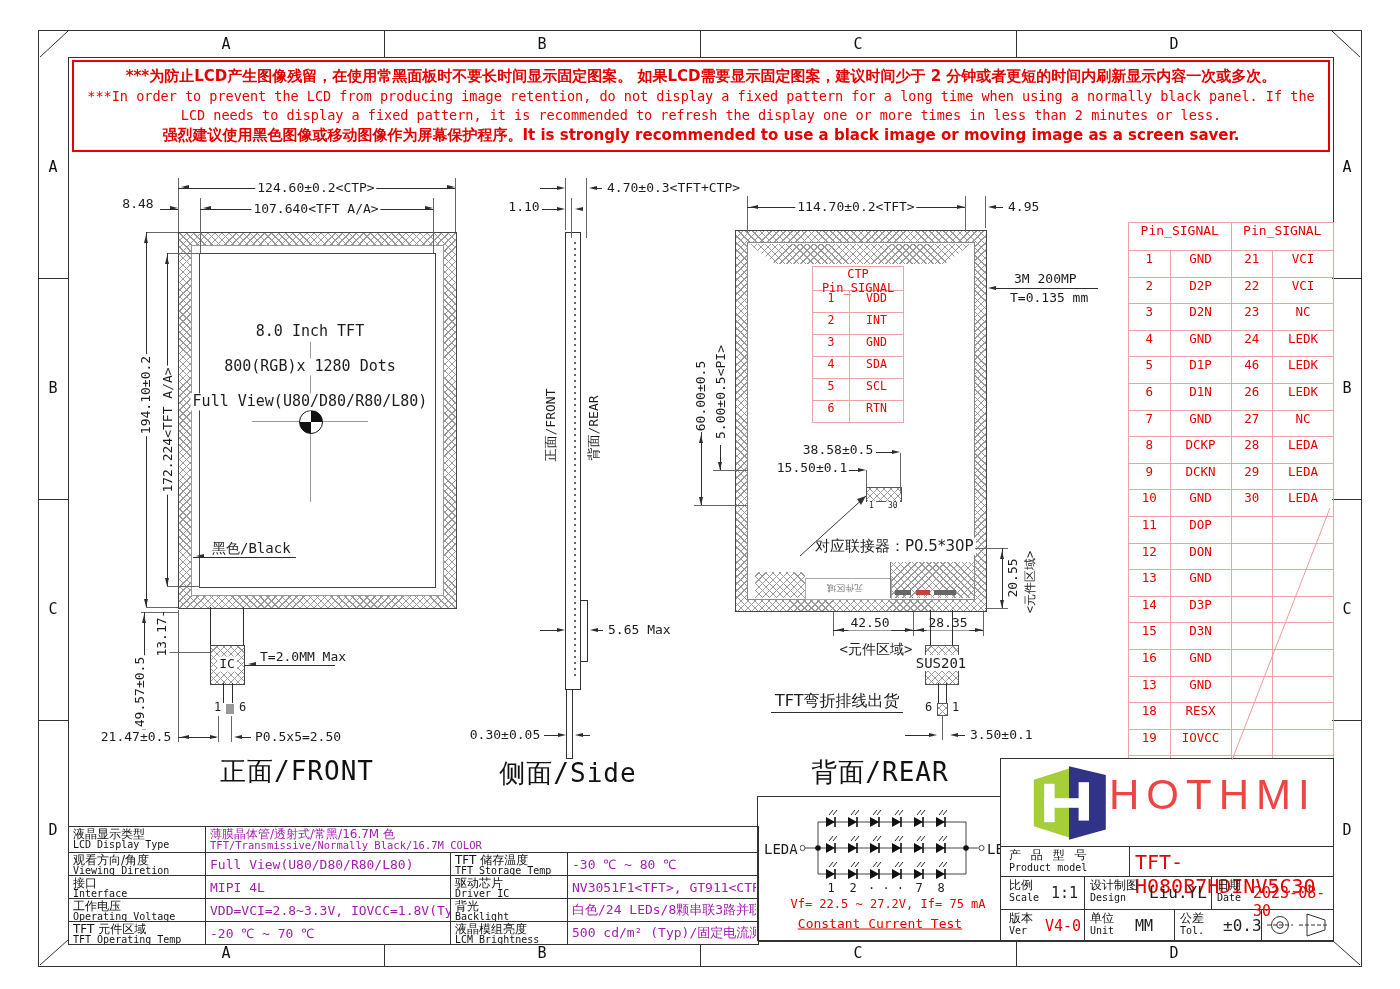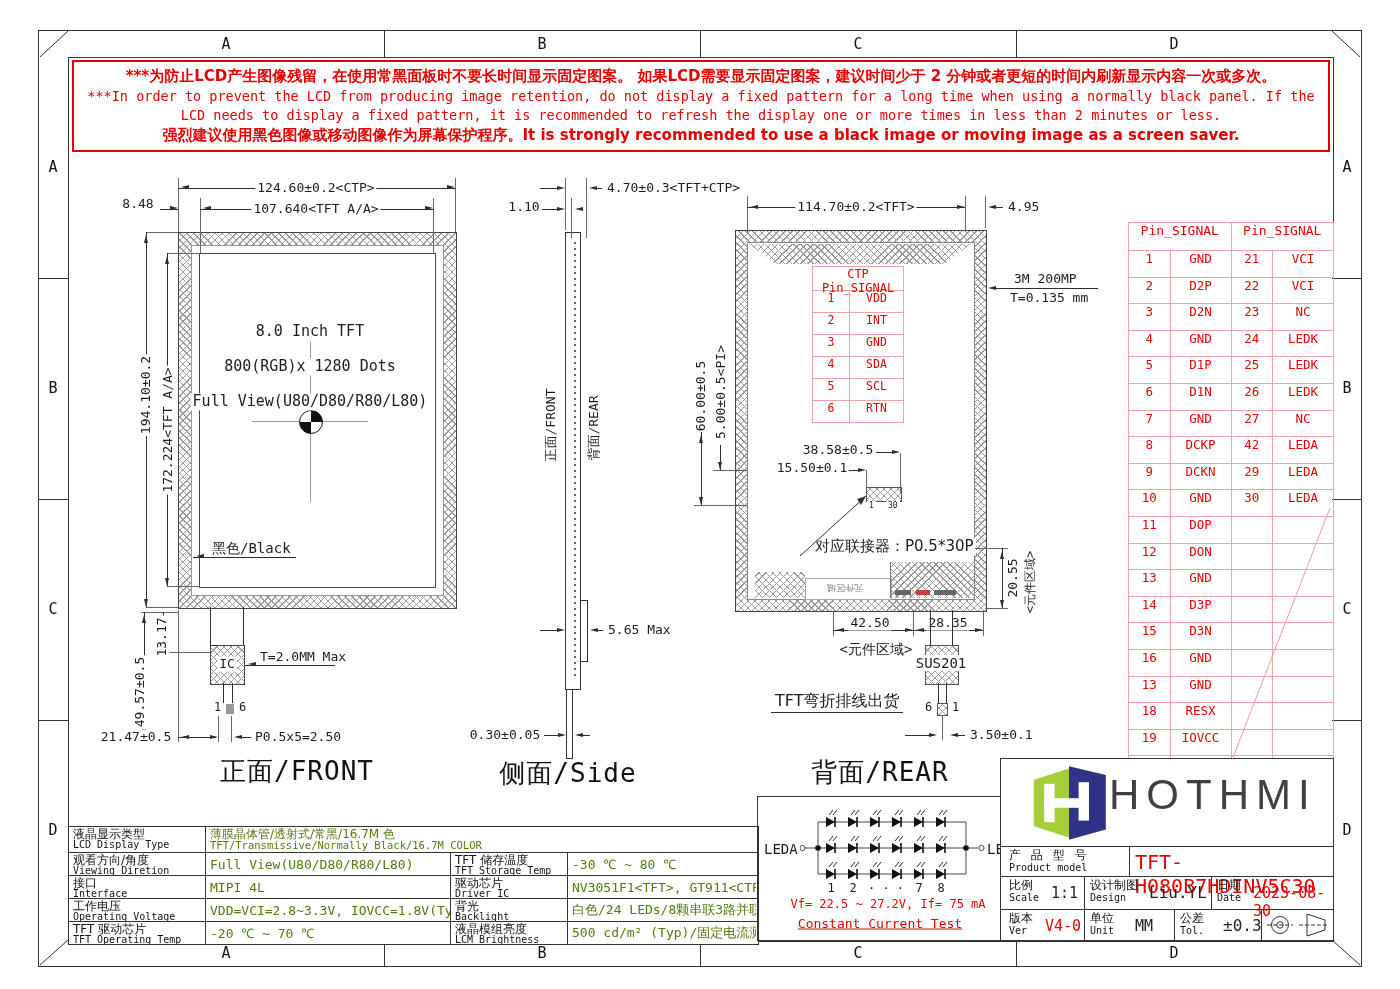--- a/index.html
+++ b/index.html
@@ -50,32 +50,32 @@
   .pt-c.pc{width:42px;} .pt-c.sc{width:60px;flex:0 0 auto;}
   .pt-c.sc:nth-child(2){width:60px;}
   
   #spec-table{position:absolute;left:68px;top:826px;width:689px;border:1px solid #333;background:#fff;}
   .sp-row{display:grid;grid-template-columns:137px 245px 117px 188px;border-bottom:1px solid #333;}
   .sp-row:last-child{border-bottom:none;}
   .sp-row>div{border-right:1px solid #333;padding:1px 4px;overflow:hidden;}
   .sp-row>div:last-child{border-right:none;}
   .sp-lab .cn{font:12px "DejaVu Sans",sans-serif;color:#111;line-height:11px;margin-top:1px;}
   .sp-lab .en{font:10px "DejaVu Sans Mono",monospace;color:#111;line-height:10px;}
-  .sp-val{font:13px "DejaVu Sans Mono",monospace;color:#4d7c0f;display:flex;flex-direction:column;justify-content:center;white-space:nowrap;}
+  .sp-val{font:13px "DejaVu Sans Mono",monospace;color:#a21caf;display:flex;flex-direction:column;justify-content:center;white-space:nowrap;}
   .sp-val .cn{font:12px "DejaVu Sans",sans-serif;line-height:12px;}
   .sp-val .en{font:10.5px "DejaVu Sans Mono",monospace;line-height:11px;}
   .span3{grid-column:2/5;}
   
   #led-cell{position:absolute;left:757px;top:796px;width:243px;height:143px;border:1px solid #333;}
   
   #tblock{position:absolute;left:1000px;top:758px;width:332px;height:181px;border:1px solid #333;background:#fff;}
   .tb-line{position:absolute;background:#333;}
   .tb-lab .cn{font:12px "DejaVu Sans",sans-serif;color:#111;line-height:13px;}
   .tb-lab .en{font:10px "DejaVu Sans Mono",monospace;color:#111;line-height:11px;}
-  .brand{position:absolute;left:108px;top:12px;font:42px "Liberation Sans",sans-serif;font-weight:500;color:#404040;letter-spacing:7px;text-align:right;}
+  .brand{position:absolute;left:108px;top:12px;font:42px "Liberation Sans",sans-serif;font-weight:500;color:#ef4444;letter-spacing:7px;text-align:right;}
   .dotcol{background-image:radial-gradient(circle,#666 1.1px,transparent 1.3px);background-size:6px 6px;}
 </style>
 </head>
 <body>
 
 <div id="sheet">
 
   <div class="frame" style="left:38px;top:30px;width:1322px;height:935px;"></div>
   <div class="frame" style="left:68px;top:57px;width:1264px;height:883px;border-width:1.5px;"></div>
   <div class="zdiv" style="left:384px;top:30px;width:1px;height:27px;"></div>
@@ -372,39 +372,39 @@
         </div>
         <div class="pt-row">
           <div class="pt-c pc">4</div>
           <div class="pt-c sc">GND</div>
           <div class="pt-c pc">24</div>
           <div class="pt-c sc">LEDK</div>
         </div>
         <div class="pt-row">
           <div class="pt-c pc">5</div>
           <div class="pt-c sc">D1P</div>
-          <div class="pt-c pc">25</div>
+          <div class="pt-c pc">46</div>
           <div class="pt-c sc">LEDK</div>
         </div>
         <div class="pt-row">
           <div class="pt-c pc">6</div>
           <div class="pt-c sc">D1N</div>
           <div class="pt-c pc">26</div>
           <div class="pt-c sc">LEDK</div>
         </div>
         <div class="pt-row">
           <div class="pt-c pc">7</div>
           <div class="pt-c sc">GND</div>
           <div class="pt-c pc">27</div>
           <div class="pt-c sc">NC</div>
         </div>
         <div class="pt-row">
           <div class="pt-c pc">8</div>
           <div class="pt-c sc">DCKP</div>
-          <div class="pt-c pc">42</div>
+          <div class="pt-c pc">28</div>
           <div class="pt-c sc">LEDA</div>
         </div>
         <div class="pt-row">
           <div class="pt-c pc">9</div>
           <div class="pt-c sc">DCKN</div>
           <div class="pt-c pc">29</div>
           <div class="pt-c sc">LEDA</div>
         </div>
         <div class="pt-row">
           <div class="pt-c pc">10</div>
@@ -518,21 +518,21 @@
           </div>
           <div class="sp-val">VDD=VCI=2.8~3.3V, IOVCC=1.8V(Typ)</div>
           <div class="sp-lab">
             <div class="cn">背光</div>
             <div class="en">Backlight</div>
           </div>
           <div class="sp-val">白色/24 LEDs/8颗串联3路并联</div>
         </div>
         <div class="sp-row" style="height: 22px;">
           <div class="sp-lab">
-            <div class="cn">TFT 驱动芯片</div>
+            <div class="cn">TFT 元件区域</div>
             <div class="en">TFT Operating Temp</div>
           </div>
           <div class="sp-val">-20 ℃ ~ 70 ℃</div>
           <div class="sp-lab">
             <div class="cn">液晶模组亮度</div>
             <div class="en">LCM Brightness</div>
           </div>
           <div class="sp-val">500 cd/m² (Typ)/固定电流测试</div>
         </div>
       </div>

